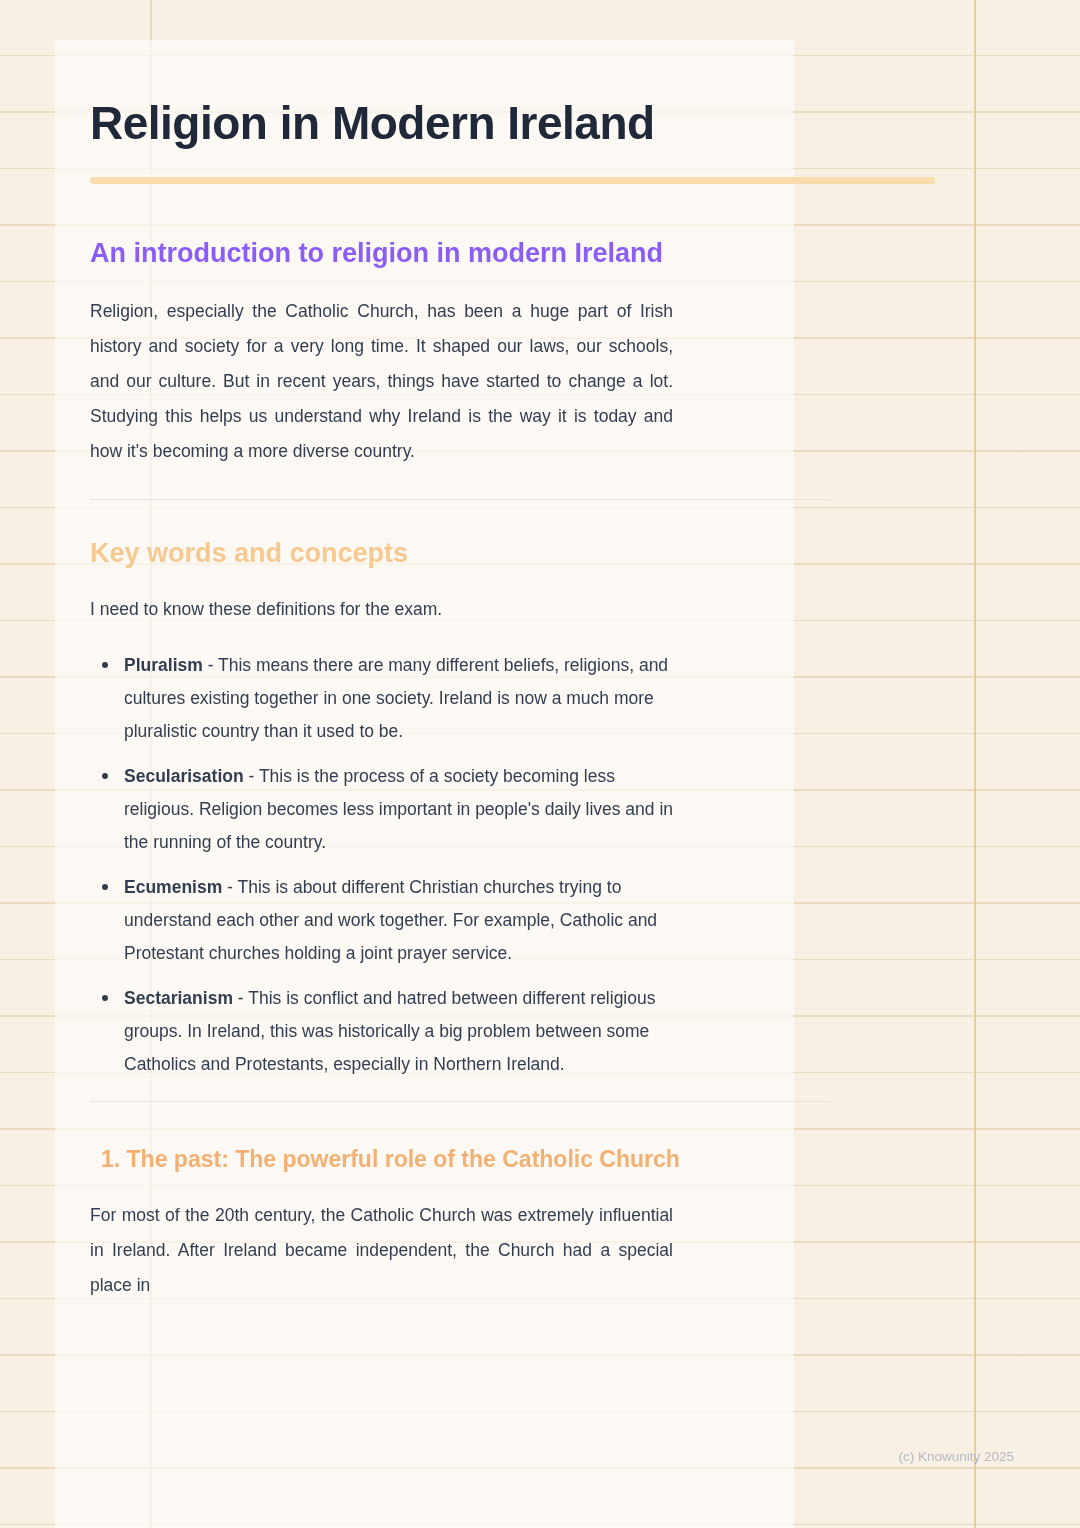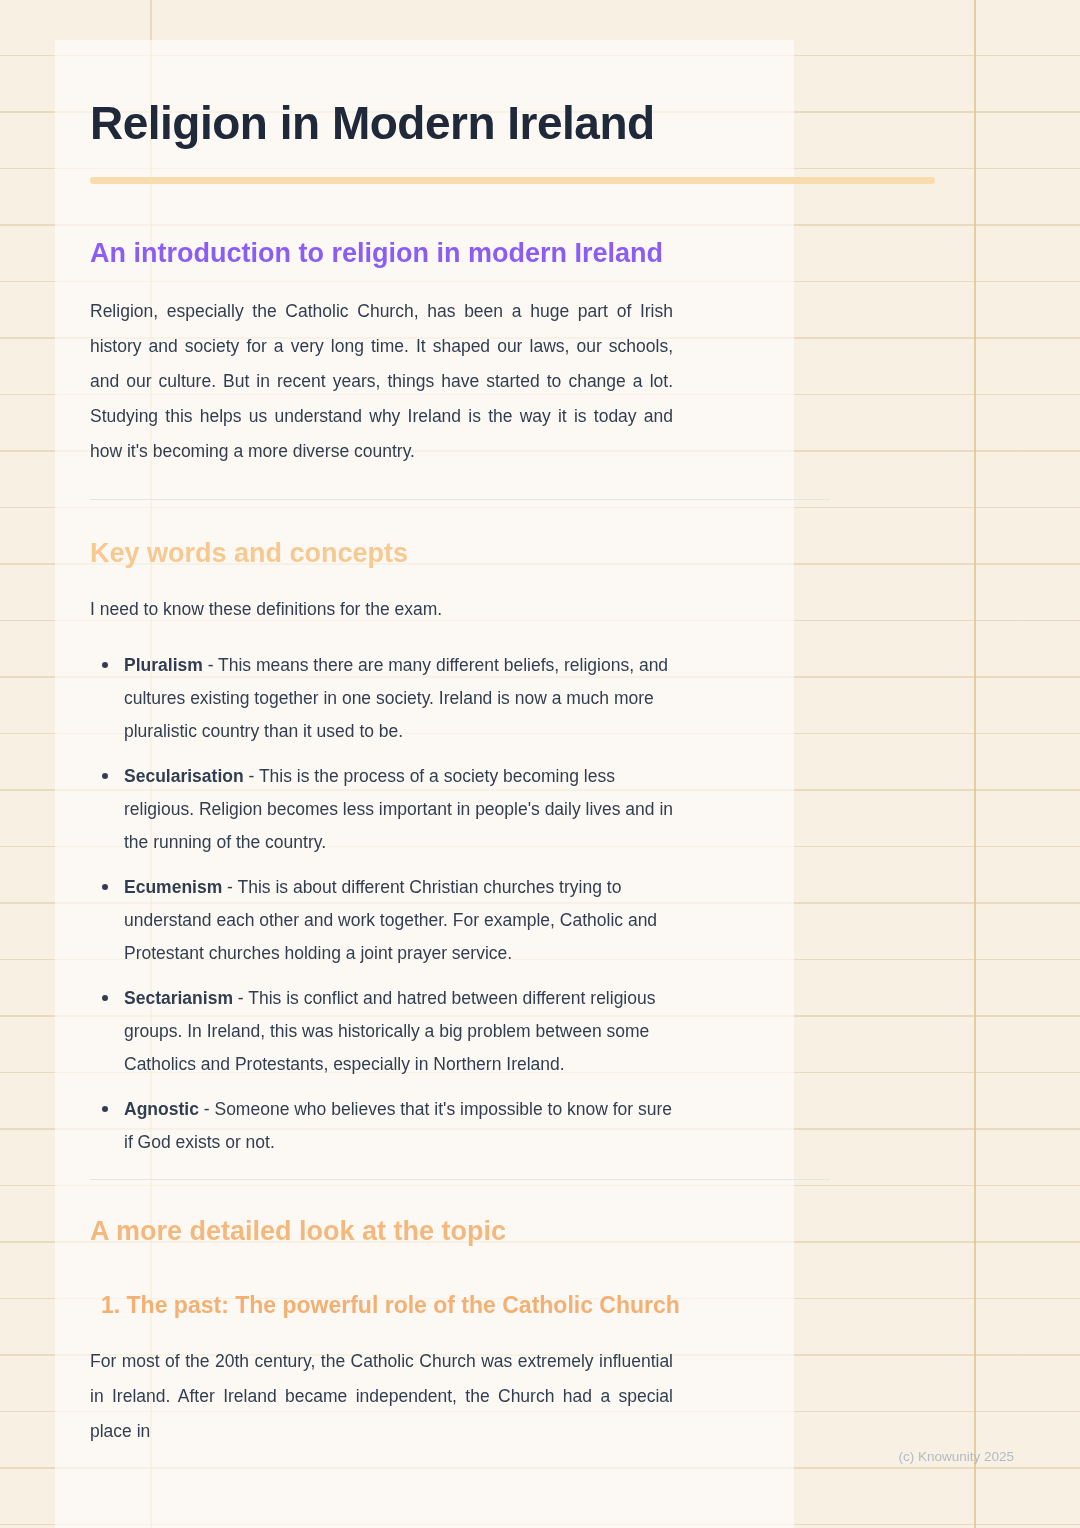--- a/index.html
+++ b/index.html
@@ -175,28 +175,22 @@
     <li>
       <span class="term">Ecumenism</span>
       <span class="sep">-</span>
       <span class="def">This is about different Christian churches trying to understand each other and work together. For example, Catholic and Protestant churches holding a joint prayer service.</span>
     </li>
     <li>
       <span class="term">Sectarianism</span>
       <span class="sep">-</span>
       <span class="def">This is conflict and hatred between different religious groups. In Ireland, this was historically a big problem between some Catholics and Protestants, especially in Northern Ireland.</span>
     </li>
-    <li>
-      <span class="term">Agnostic</span>
-      <span class="sep">-</span>
-      <span class="def">Someone who believes that it's impossible to know for sure if God exists or not.</span>
-    </li>
   </ul>
 
   <div class="divider divider-2"></div>
 
-  <h2 class="h2 h2-detail">A more detailed look at the topic</h2>
   <h3 class="h3">1. The past: The powerful role of the Catholic Church</h3>
   <p class="body-par">For most of the 20th century, the Catholic Church was extremely influential in Ireland. After Ireland became independent, the Church had a special place in</p>
 
 </div>
 
 <div class="footer-credit">(c) Knowunity 2025</div>
 
 </body></html>

